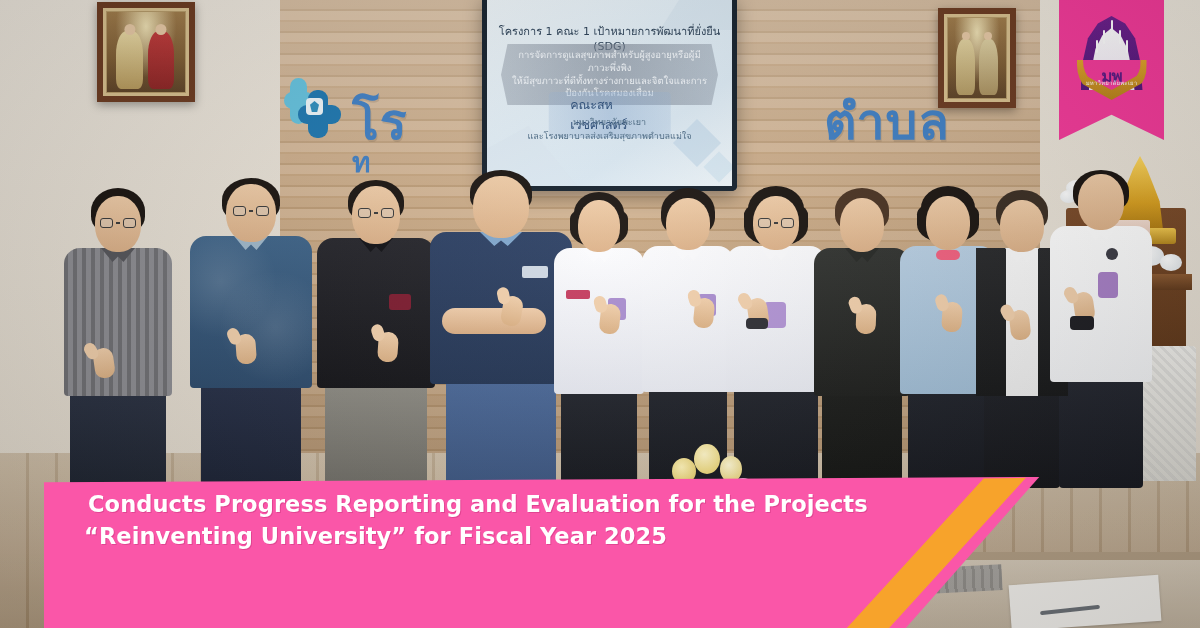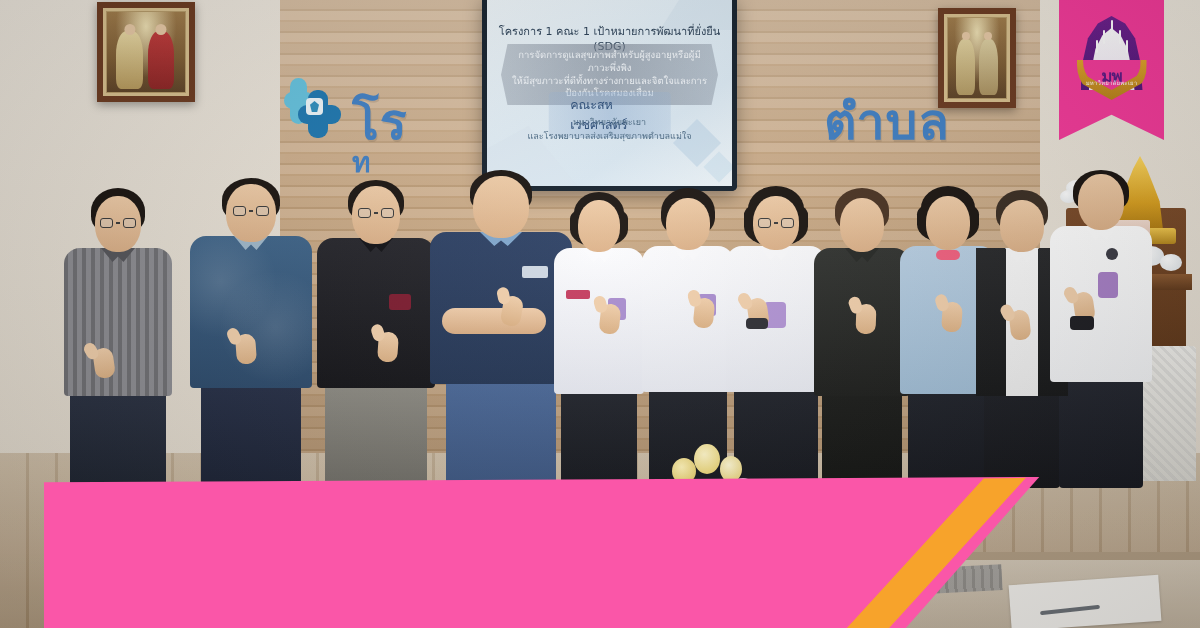--- a/index.html
+++ b/index.html
@@ -625,16 +625,18 @@
       <div class="emb-crescent-txt">มหาวิทยาลัยพะเยา</div>
     </div>
   </div>
 
   <div id="grade"></div>
 
   <div id="caption">
     <div class="cap-shape"></div>
     <div class="cap-stripe"></div>
     <div class="cap-text">
+      <span class="l i1">Conducts Progress Reporting and Evaluation for the Projects</span>
+      <span class="l i2">“Reinventing University” for Fiscal Year 2025</span>
     </div>
   </div>
 
 </div>
 
 </body></html>

